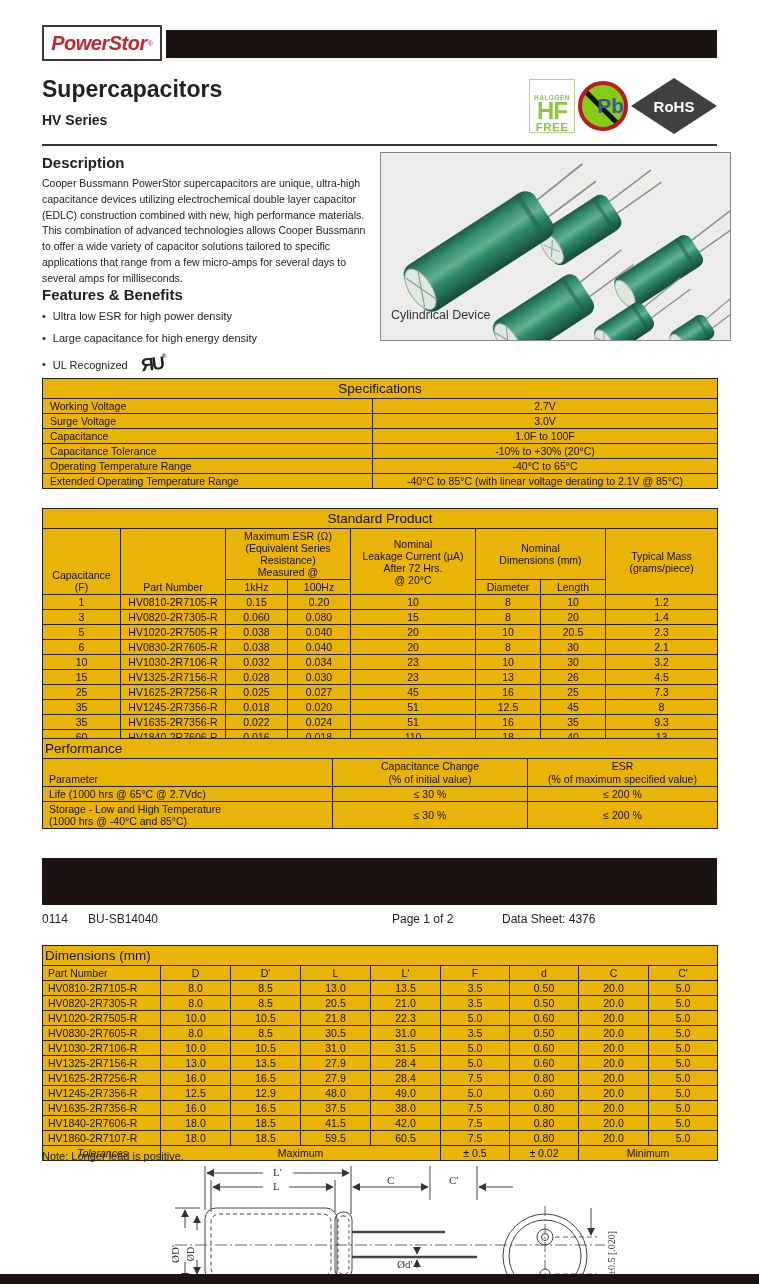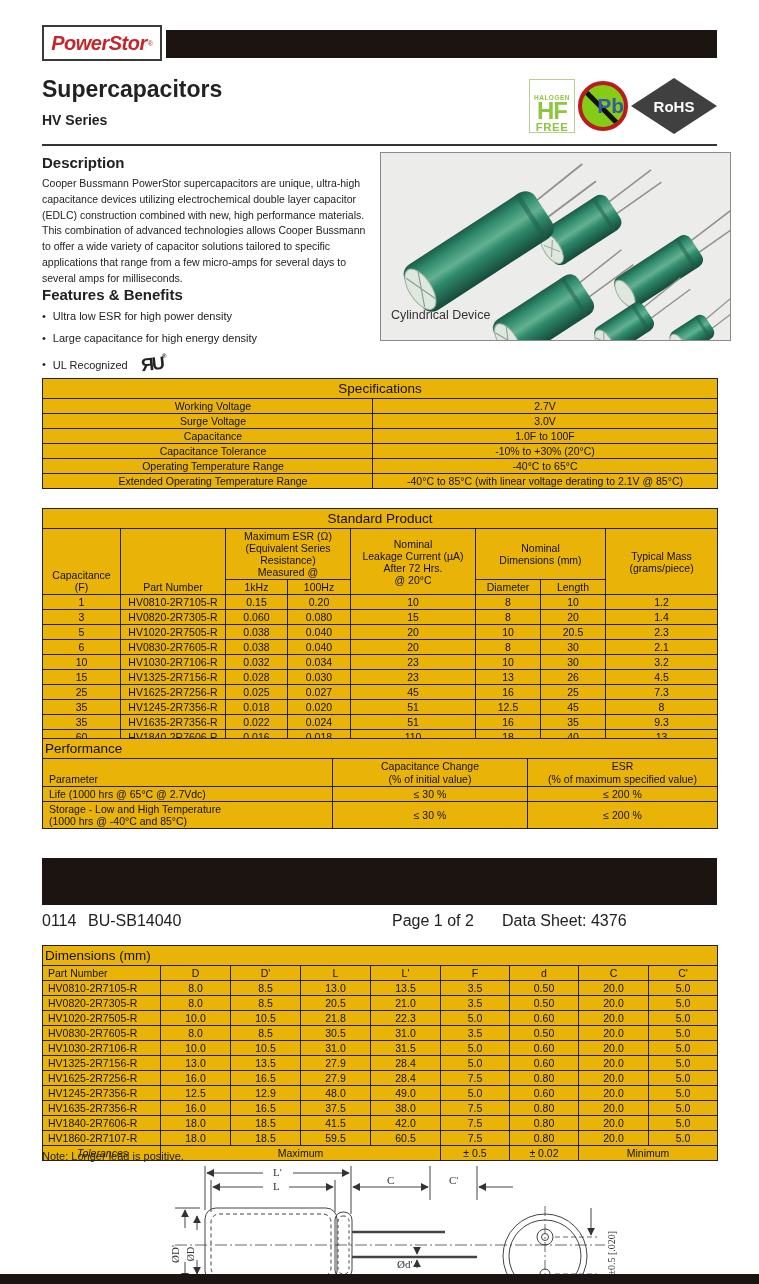--- a/index.html
+++ b/index.html
@@ -62,36 +62,36 @@
   table.dtable, table.dtable td, table.dtable th { border:1px solid #222; }
   table.dtable { border-width:1.5px; }
   table.dtable td, table.dtable th {
     font-size:10.5px; font-weight:normal; text-align:center; padding:1px 3px;
     color:#111; white-space:pre-line; vertical-align:middle;
   }
   .tbl-title { font-size:13.5px !important; padding:2px !important; }
 
   .spec-table { position:absolute; left:42px; top:378px; }
   .spec-table td { height:14px; }
-  .spec-table td:first-child { text-align:center; padding-left:14px; }
+  .spec-table td:first-child { text-align:left; padding-left:7px; }
   .spec-table td.tbl-title { text-align:center !important; }
 
   .std-table { position:absolute; left:42px; top:508px; }
   .std-table td { height:11px; padding:0 2px; font-size:10px; }
   .std-table th { font-size:10px; line-height:1.15; }
   .v-bottom { vertical-align:bottom !important; }
 
   .perf-table { position:absolute; left:42px; top:738px; }
   .perf-table th { line-height:1.2; }
   .perf-table td { height:15px; }
   .perf-table td:first-child, .perf-table th:first-child { text-align:left; padding-left:6px; vertical-align:bottom; }
 
   .mid-bar { position:absolute; left:42px; top:858px; width:675px; height:47px; background:#1c1410; }
 
-  .footer-line { position:absolute; left:0; top:912px; width:759px; height:14px; font-size:16px; color:#222; }
+  .footer-line { position:absolute; left:0; top:912px; width:759px; height:14px; font-size:12px; color:#222; }
   .footer-left { position:absolute; left:42px; }
   .footer-left2 { position:absolute; left:88px; }
   .footer-center { position:absolute; left:392px; }
   .footer-right { position:absolute; left:502px; }
 
   .dim-table { position:absolute; left:42px; top:945px; }
   .dim-table td, .dim-table th { height:13px; padding:0 3px; }
   .dim-table tbody td:first-child { text-align:left; padding-left:5px; }
   .dim-table .tol-label { font-style:italic; text-align:center !important; }
 

